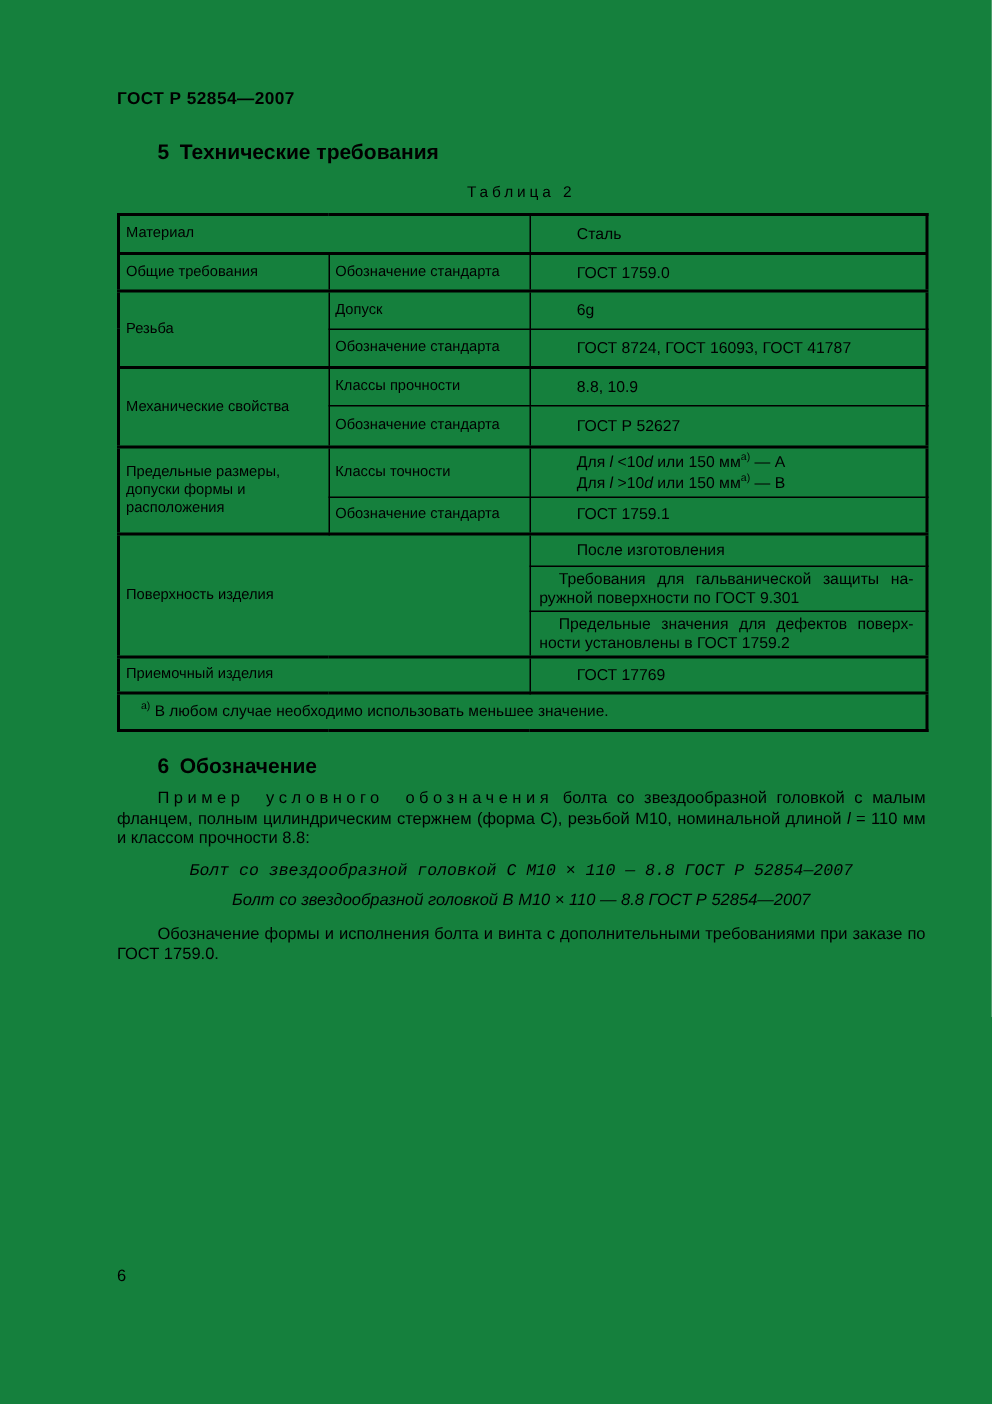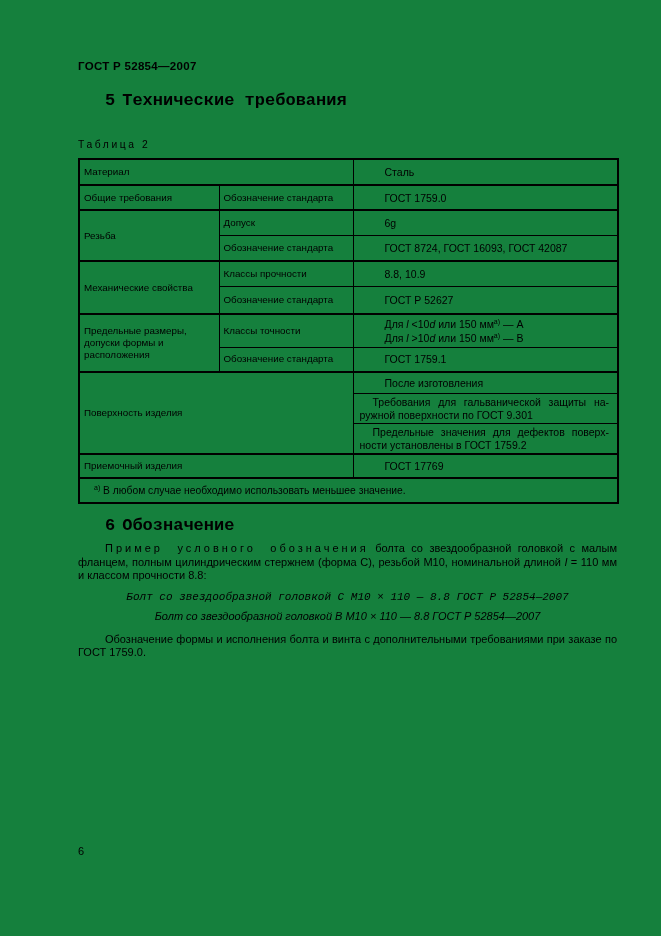--- a/index.html
+++ b/index.html
@@ -21,32 +21,32 @@
   }
   .doc-code {
     padding-top: 60px;
     font-size: 11.5px;
     font-weight: bold;
     line-height: 13px;
     letter-spacing: 0.3px;
   }
   .sec-title {
     margin: 20px 0 0 27px;
-    font-size: 17px;
+    font-size: 14px;
     font-weight: bold;
     line-height: 16px;
-    font-family: Liberation Mono, monospace;
   }
   .sec-title .sec-num { margin-right: 7px; }
   .sec-title.six { margin-top: 14px; }
   .tbl-caption {
-    margin-top: 29px;
+    margin-top: 13px;
     font-size: 10.3px;
     letter-spacing: 2.6px;
     line-height: 13px;
+    text-align: center;
   }
   table.t2 {
     margin-top: 7px;
     border-collapse: collapse;
     table-layout: fixed;
     width: 539px;
     border: 2px solid #000;
   }
   table.t2 td {
     border: 1px solid #000;
@@ -141,21 +141,21 @@
         <td class="lab">Обозначение стандарта</td>
         <td class="val bl2">ГОСТ 1759.0</td>
       </tr>
       <tr class="major" style="height:25px">
         <td class="lab" rowspan="2">Резьба</td>
         <td class="lab">Допуск</td>
         <td class="val bl2">6g</td>
       </tr>
       <tr style="height:26px">
         <td class="lab">Обозначение стандарта</td>
-        <td class="val bl2">ГОСТ 8724, ГОСТ 16093, ГОСТ 42087</td>
+        <td class="val bl2">ГОСТ 8724, ГОСТ 16093, ГОСТ 41787</td>
       </tr>
       <tr class="major" style="height:25px">
         <td class="lab" rowspan="2">Механические свойства</td>
         <td class="lab">Классы прочности</td>
         <td class="val bl2">8.8, 10.9</td>
       </tr>
       <tr style="height:28px">
         <td class="lab">Обозначение стандарта</td>
         <td class="val bl2">ГОСТ Р 52627</td>
       </tr>

